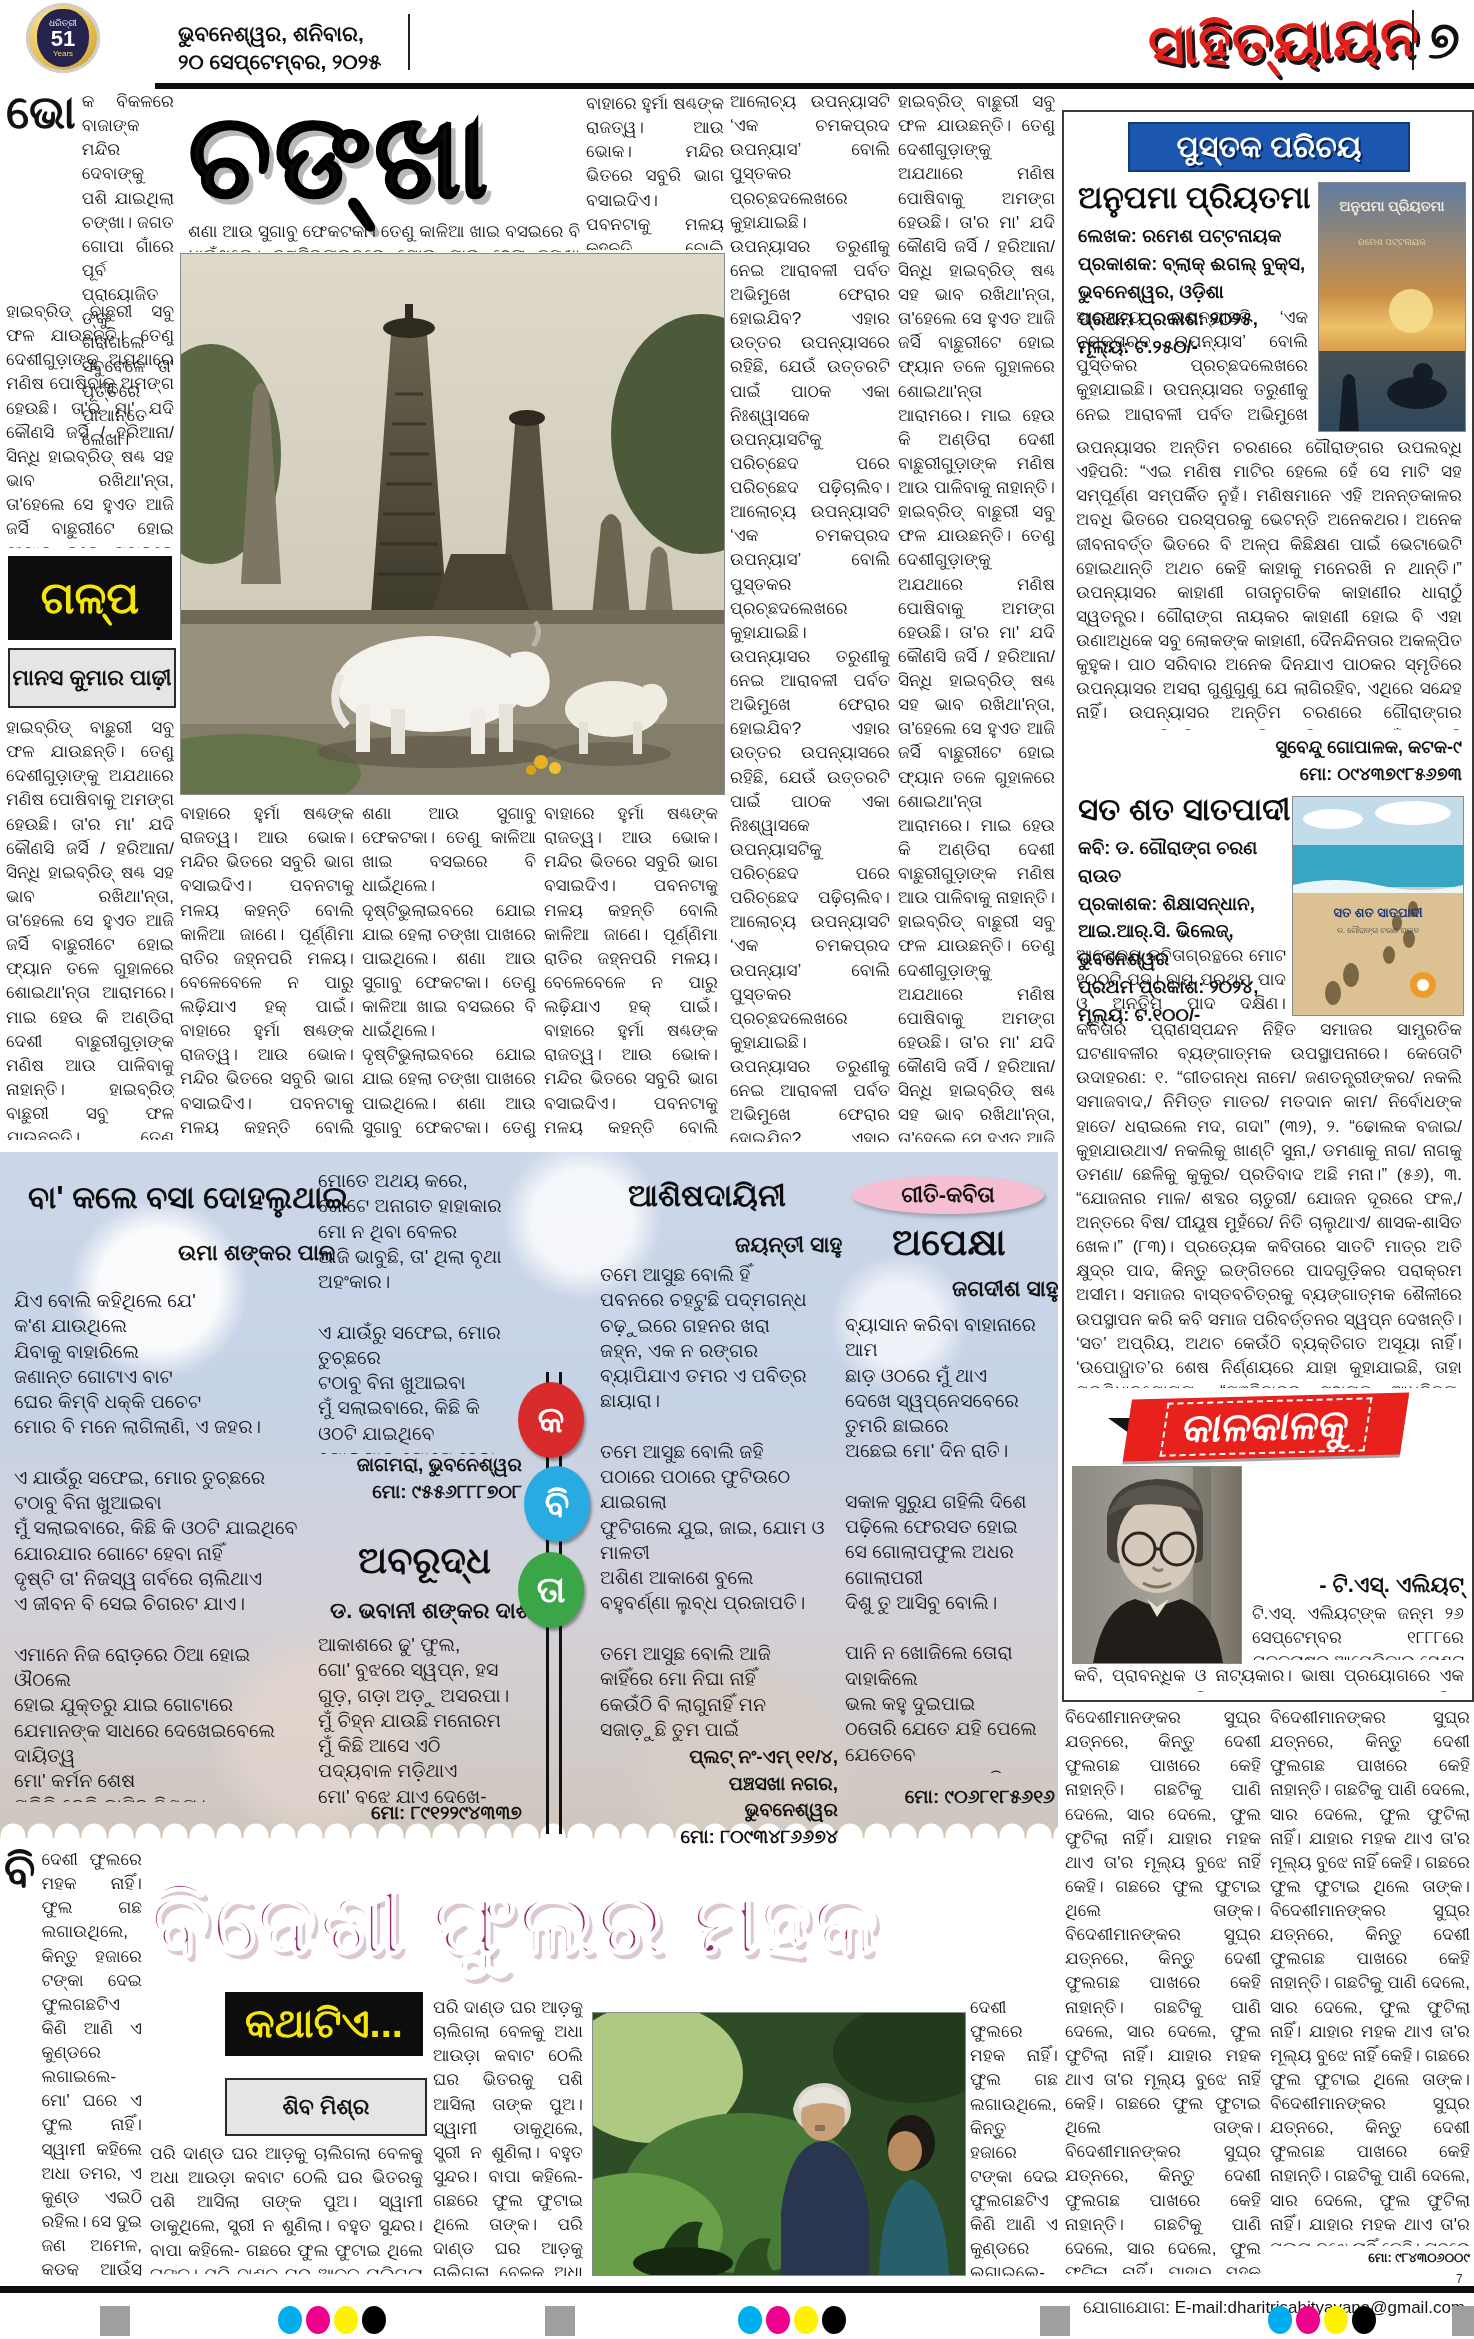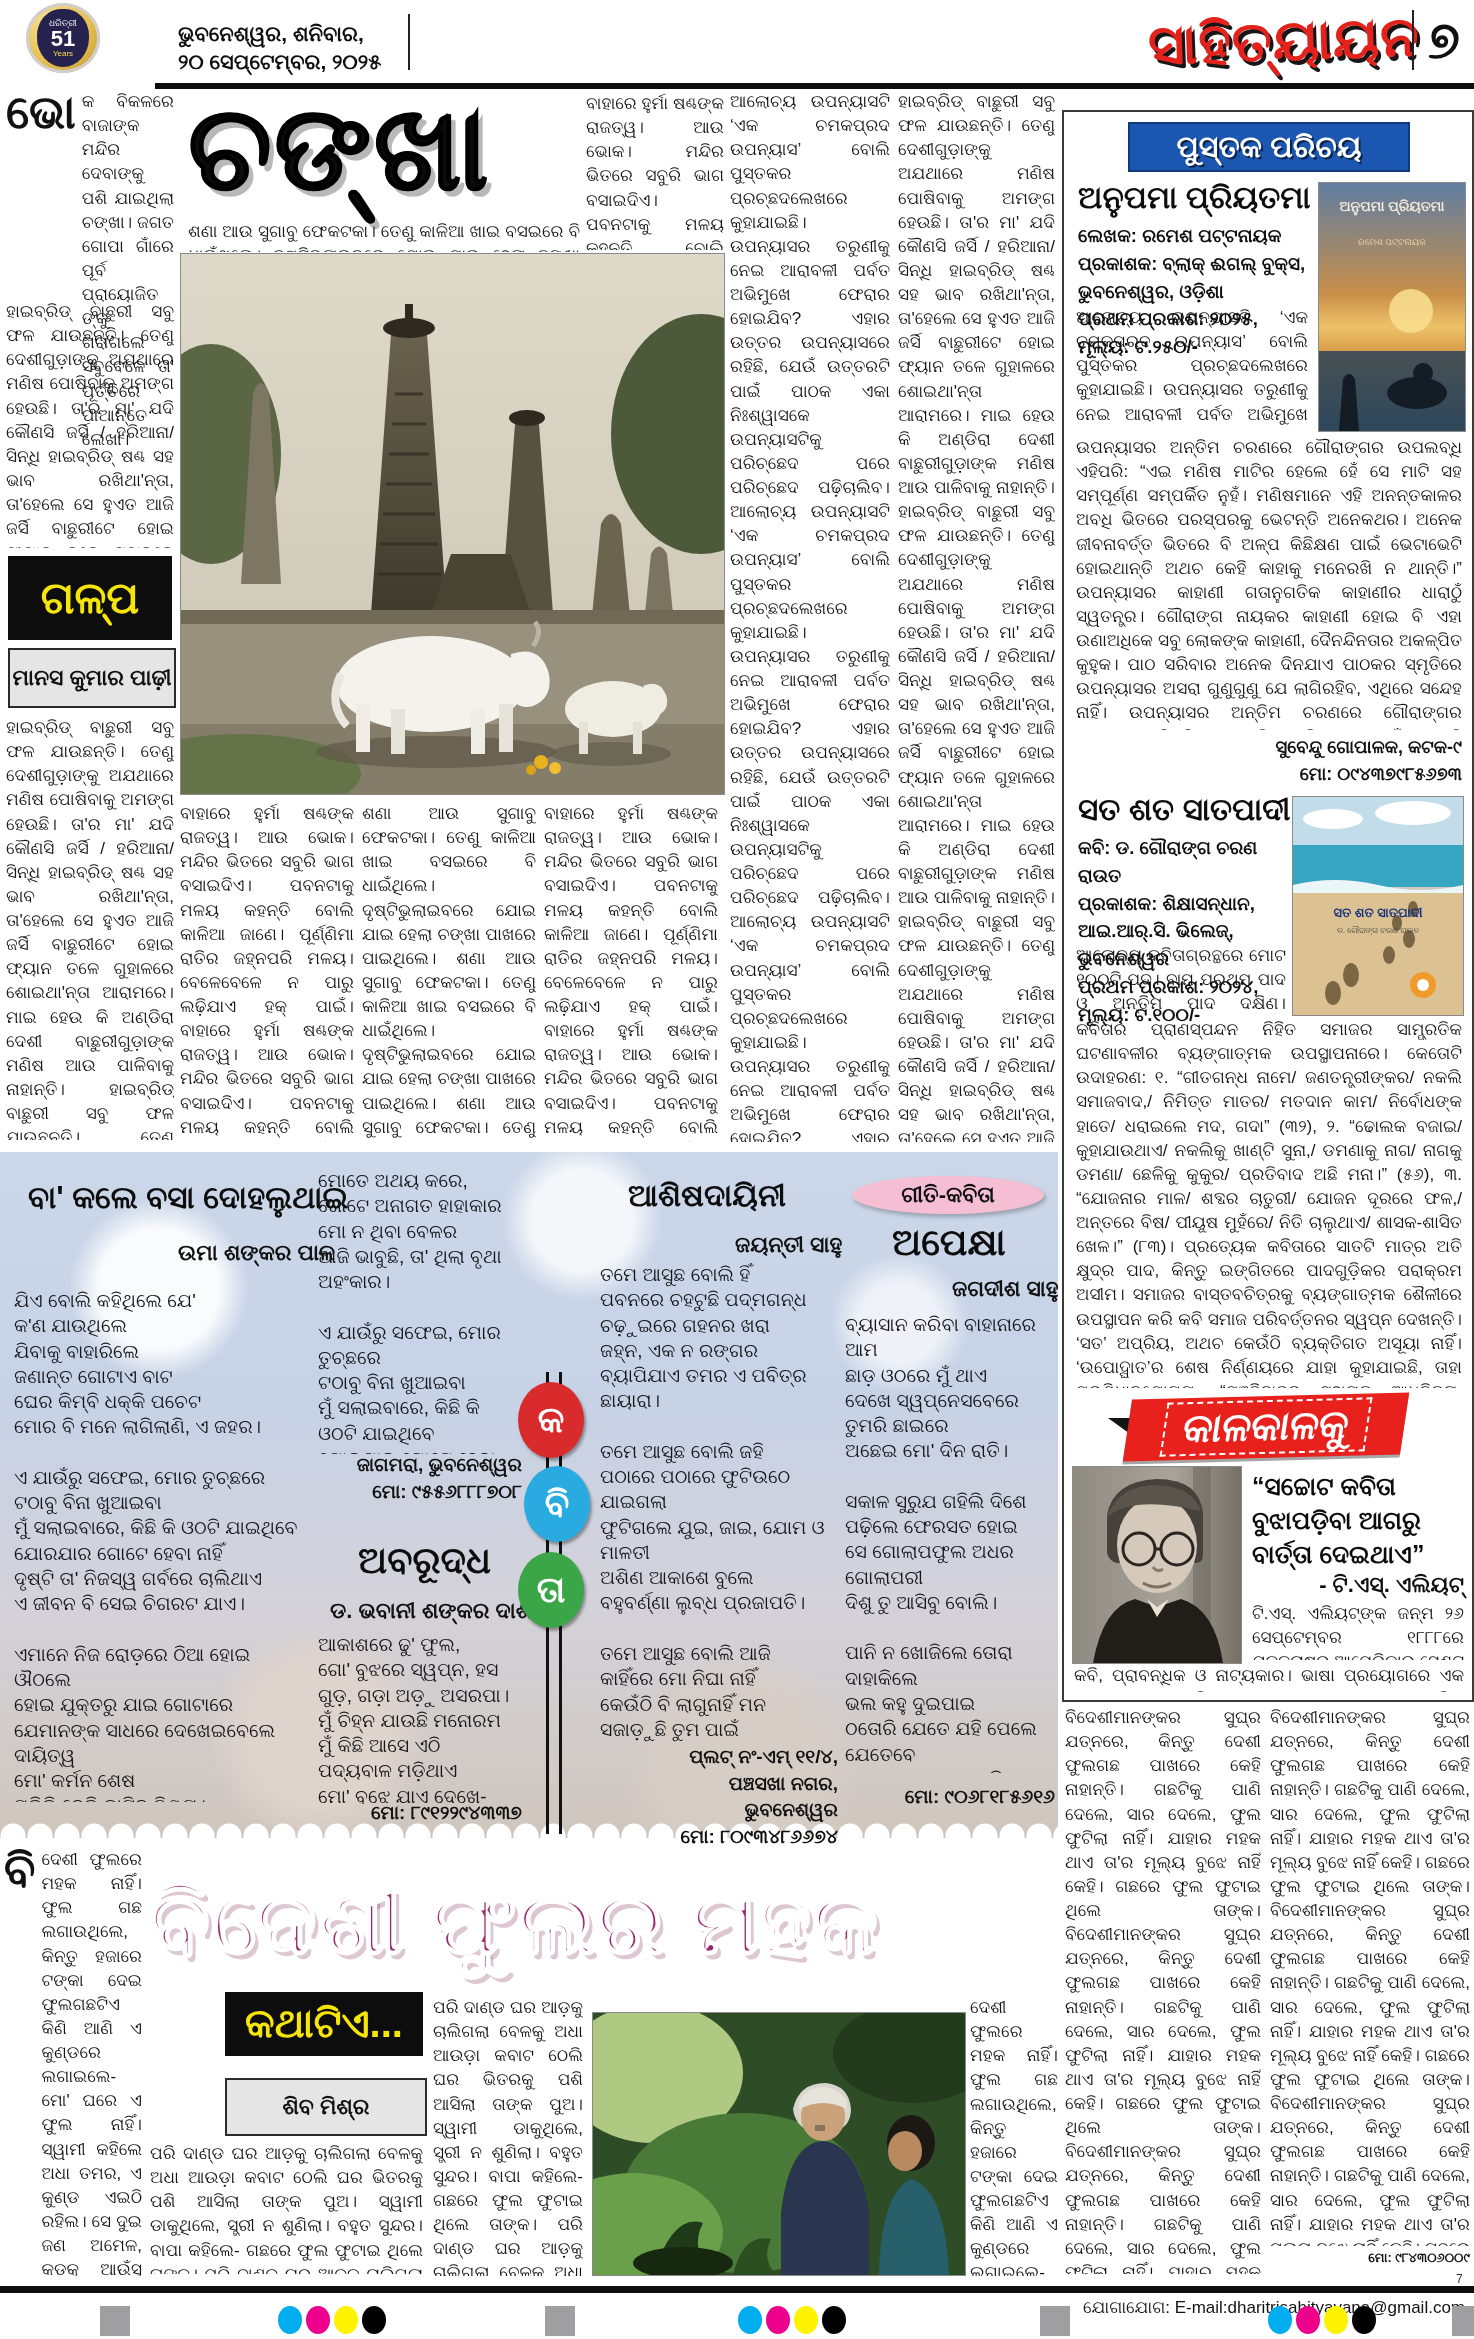--- a/index.html
+++ b/index.html
@@ -92,21 +92,21 @@
   <div class="abs dateline" style="left:178px;top:20px;">
     <div>ଭୁବନେଶ୍ୱର, ଶନିବାର,</div>
     <div>୨୦ ସେପ୍ଟେମ୍ବର, ୨୦୨୫</div>
   </div>
   <div class="abs vline" style="left:408px;top:14px;height:56px;"></div>
   <div class="abs mast-title" style="left:1148px;top:8px;">ସାହିତ୍ୟାୟନ</div>
   <div class="abs vline" style="left:1412px;top:10px;height:60px;"></div>
   <div class="abs mast-page" style="left:1428px;top:10px;">୭</div>
   <div class="abs rule" style="left:155px;top:83px;width:1319px;height:6px;"></div>
 
-  <div class="abs headline" style="left:188px;top:80px;width:420px;">ଚଙ୍ଖା</div>
+  <div class="abs headline" style="left:188px;top:88px;width:420px;">ଚଙ୍ଖା</div>
 
   <div class="abs" style="left:6px;top:90px;width:168px;height:458px;">
     <span class="dropcap">ଭୋ</span>
     <div class="jtext" style="height:458px;">କ ବିକଳରେ ବାଜାଙ୍କ ମନ୍ଦିର ଦେବାଙ୍କୁ ପଶି ଯାଇଥିଲା ଚଙ୍ଖା। ଜଗତ ଗୋପା ଗାଁରେ ପୂର୍ବ ପ୍ରାୟୋଜିତଙ୍କୁ ଗରାଗଲେ ସବୁବେଳେ ତା' ପୂର୍ତ୍ତିରେ ପାଆନ୍ତେ ଲେଖା। </div>
   </div>
   <div class="abs jtext" style="left:6px;top:300px;width:168px;height:248px;">ହାଇବ୍ରିଡ୍ ବାଛୁରୀ ସବୁ ଫଳ ଯାଉଛନ୍ତି। ତେଣୁ ଦେଶୀଗୁଡ଼ାଙ୍କୁ ଅଯଥାରେ ମଣିଷ ପୋଷିବାକୁ ଅମଙ୍ଗ ହେଉଛି। ତା'ର ମା' ଯଦି କୌଣସି ଜର୍ସି / ହରିଆନା/ ସିନ୍ଧି ହାଇବ୍ରିଡ୍ ଷଣ୍ଢ ସହ ଭାବ ରଖିଥା'ନ୍ତା, ତା'ହେଲେ ସେ ହୁଏତ ଆଜି ଜର୍ସି ବାଛୁରୀଟେ ହୋଇ ଫ୍ୟାନ ତଳେ ଗୁହାଳରେ ଶୋଇଥା'ନ୍ତା ଆରାମରେ। ମାଇ ହେଉ କି ଅଣ୍ଡିରା ଦେଶୀ ବାଛୁରୀଗୁଡ଼ାଙ୍କ ମଣିଷ ଆଉ ପାଳିବାକୁ ନାହାନ୍ତି। ହାଇବ୍ରିଡ୍ ବାଛୁରୀ ସବୁ ଫଳ ଯାଉଛନ୍ତି। ତେଣୁ ଦେଶୀଗୁଡ଼ାଙ୍କୁ ଅଯଥାରେ ମଣିଷ ପୋଷିବାକୁ ଅମଙ୍ଗ ହେଉଛି। ତା'ର ମା' ଯଦି କୌଣସି ଜର୍ସି / ହରିଆନା/ ସିନ୍ଧି ହାଇବ୍ରିଡ୍ ଷଣ୍ଢ ସହ ଭାବ ରଖିଥା'ନ୍ତା, ତା'ହେଲେ ସେ ହୁଏତ ଆଜି ଜର୍ସି ବାଛୁରୀଟେ ହୋଇ ଫ୍ୟାନ ତଳେ ଗୁହାଳରେ ଶୋଇଥା'ନ୍ତା ଆରାମରେ। ମାଇ ହେଉ କି ଅଣ୍ଡିରା ଦେଶୀ ବାଛୁରୀଗୁଡ଼ାଙ୍କ ମଣିଷ ଆଉ ପାଳିବାକୁ ନାହାନ୍ତି। </div>
 
   <div class="abs kicker-box" style="left:8px;top:556px;width:164px;height:84px;">
     <span>ଗଳ୍ପ</span>
   </div>
@@ -288,21 +288,20 @@
       <path d="M34 50 Q60 28 128 44 Q120 20 84 18 Q46 18 34 50 Z" fill="#5a554c"></path>
       <circle cx="66" cy="82" r="16" fill="none" stroke="#2a2520" stroke-width="3"></circle>
       <circle cx="104" cy="82" r="16" fill="none" stroke="#2a2520" stroke-width="3"></circle>
       <line x1="82" y1="82" x2="88" y2="82" stroke="#2a2520" stroke-width="3"></line>
       <path d="M80 100 q4 6 10 2" stroke="#8a7d6c" stroke-width="3" fill="none"></path>
       <path d="M70 116 q14 8 28 0" stroke="#7c6f5e" stroke-width="3" fill="none"></path>
       <path d="M20 196 Q30 140 62 132 L84 140 L108 132 Q142 142 150 196 Z" fill="#211d18"></path>
       <path d="M74 132 L84 150 L96 132 L84 140 Z" fill="#e8e2d4"></path>
     </svg>
   </div>
-  <div class="abs quote" style="left:1252px;top:1470px;width:212px;">“ସଚ୍ଚୋଟ କବିତା ବୁଝାପଡ଼ିବା ଆଗରୁ ବାର୍ତ୍ତା ଦେଇଥାଏ”</div>
   <div class="abs attr" style="left:1252px;top:1572px;width:212px;">- ଟି.ଏସ୍. ଏଲିୟଟ୍</div>
   <div class="abs jtext" style="left:1252px;top:1602px;width:212px;height:58px;">ଟି.ଏସ୍. ଏଲିୟଟ୍ଙ୍କ ଜନ୍ମ ୨୬ ସେପ୍ଟେମ୍ବର ୧୮୮୮ରେ ଯୁକ୍ତରାଷ୍ଟ୍ର ଆମେରିକାର ସେଣ୍ଟ ଲୁଇସ୍‌ରେ ଓ ପରଲୋକ ୪ ଜାନୁଆରୀ ୧୯୬୫ରେ, ଲଣ୍ଡନରେ। ସେ ଏକାଧାରରେ </div>
   <div class="abs jtext" style="left:1074px;top:1664px;width:390px;height:28px;">କବି, ପ୍ରାବନ୍ଧିକ ଓ ନାଟ୍ୟକାର। ଭାଷା ପ୍ରୟୋଗରେ ଏକ ନବୀନ ସରସତା ଓ ବିଚକ୍ଷଣତାର ସଂଯୋଗ ଘଟାଇ ସେ ଇଂଲିଶ ଆଧୁନିକ କବିତାକୁ ନୂଆ ମୋଡ଼ ଦେଇଥିଲେ। </div>
 
   <div class="abs poem-band" style="left:0;top:1152px;width:1058px;height:686px;"></div>
   <div class="abs scallops" style="left:0;top:1816px;width:1058px;height:26px;"></div>
 
   <div class="abs poem-title" style="left:28px;top:1180px;">ବା' କଲେ ବସା ଦୋହଲୁଥାଇ</div>
   <div class="abs poem-author" style="left:178px;top:1240px;">ଉମା ଶଙ୍କର ପାଳ</div>
   <div class="abs lines poem-lines" style="left:14px;top:1288px;width:292px;height:514px;">ଯିଏ ବୋଲି କହିଥିଲେ ଯେ'

